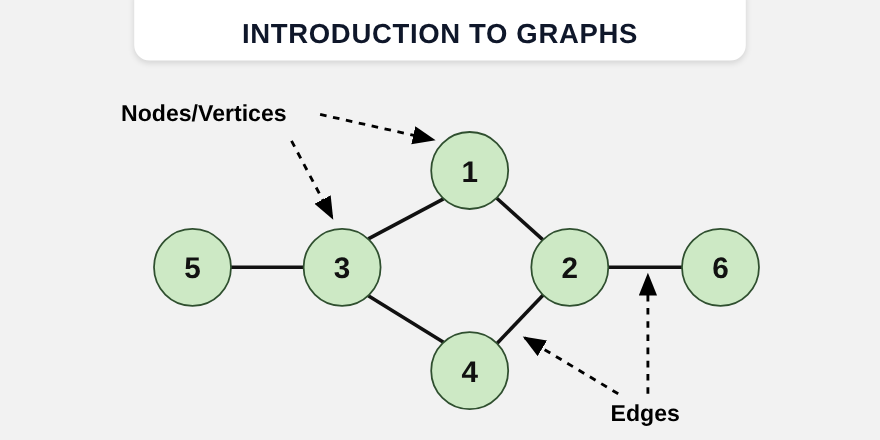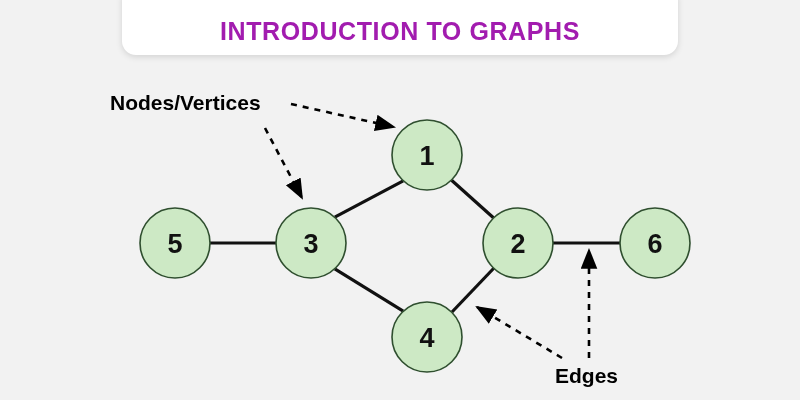--- a/index.html
+++ b/index.html
@@ -31,21 +31,21 @@
     box-shadow: 0 2px 6px rgba(0,0,0,0.13);
     display: flex;
     align-items: flex-end;
     justify-content: center;
     box-sizing: border-box;
     padding-bottom: 9px;
   }
   .title-text {
     font-size: 25px;
     font-weight: bold;
-    color: #a21caf;
+    color: #0f172a;
     letter-spacing: 0.6px;
     white-space: nowrap;
     font-family: "Liberation Sans", sans-serif;
   }
   svg.graph {
     position: absolute;
     left: 0;
     top: 0;
     width: 800px;
     height: 400px;

